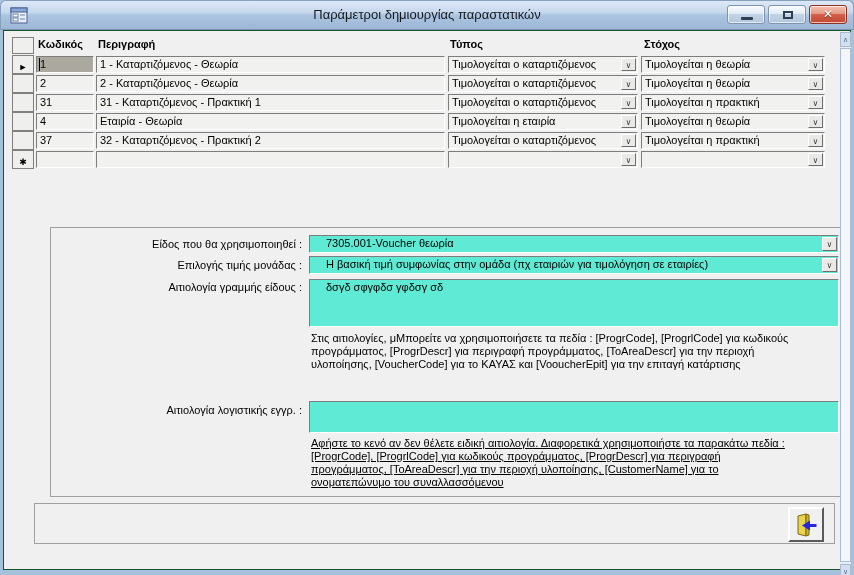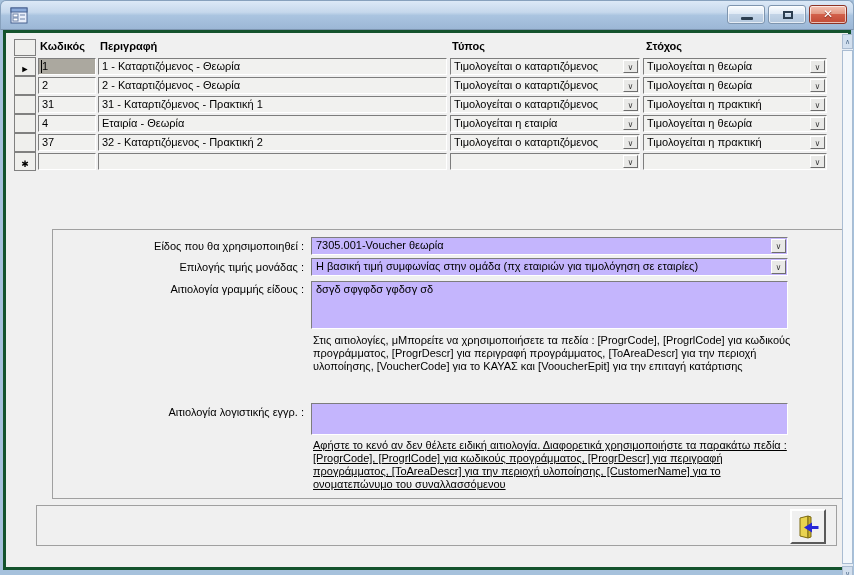--- a/index.html
+++ b/index.html
@@ -20,21 +20,21 @@
   .btn-restore{left:767px;width:38px;}
   .btn-close{left:808px;width:38px;border-color:#8d3325;
     background:linear-gradient(#f4c3b4 0%,#e39a85 45%,#d2604a 50%,#c14a35 100%);}
   .glyph-min{position:absolute;left:13px;top:11px;width:12px;height:3px;background:#2c3e50;border-radius:1px;}
   .glyph-restore{position:absolute;left:14px;top:5px;width:10px;height:8px;border:2px solid #2c3e50;background:transparent;}
   .glyph-close{position:absolute;left:0;top:1px;width:100%;text-align:center;
     color:#fff;font-size:12px;font-weight:bold;text-shadow:0 1px 1px #7a2418;}
 
   
   .client{position:absolute;left:3px;top:30px;width:848px;height:540px;
-    background:#f0f0f0;border:3px solid #14532d;}
+    background:#f0f0f0;border:1px solid #14532d;}
 
   
   .gh{position:absolute;height:16px;font-size:11px;font-weight:bold;color:#000;white-space:nowrap;}
   .cellbox{position:absolute;height:17px;background:#f1f1ef;border:1px solid;
     border-color:#7d7d7d #ffffff #ffffff #7d7d7d;font-size:11px;color:#000;
     padding:1px 3px 0 3px;white-space:nowrap;overflow:hidden;}
   .selbox{position:absolute;left:8px;width:22px;height:19px;background:#efefed;
     border:1px solid #808080;text-align:center;}
   .marker{font-size:9px;line-height:17px;color:#000;}
   .c-code{left:32px;width:58px;}
@@ -43,23 +43,23 @@
   .c-target{left:637px;width:184px;padding-right:18px;}
   .sel-val{background:#aba89f;}
   .caret{position:absolute;left:2px;top:1px;width:1px;height:13px;background:#000;}
   .combo-btn{position:absolute;right:1px;top:1px;bottom:1px;width:15px;background:#e9e9e7;
     border:1px solid;border-color:#ffffff #6d6d6d #6d6d6d #ffffff;
     text-align:center;font-size:8px;line-height:13px;color:#3d3d3d;}
 
   
   .panel{position:absolute;border:1px solid #a0a0a0;background:#f0f0f0;}
   .flabel{position:absolute;font-size:11px;color:#000;text-align:right;white-space:nowrap;}
-  .field{position:absolute;left:258px;width:477px;background:#c4b5fd;border:1px solid;
+  .field{position:absolute;left:258px;width:530px;background:#5eead4;border:1px solid;
     border-color:#7d7d7d #ffffff #ffffff #7d7d7d;font-size:11px;color:#000;
-    padding:1px 3px 0 4px;overflow:hidden;}
+    padding:1px 3px 0 16px;overflow:hidden;}
   .field.combo{height:18px;white-space:nowrap;padding-right:18px;}
   .helptext{position:absolute;left:260px;width:482px;font-size:11px;line-height:13px;color:#000;}
 
   
   .exit-btn{position:absolute;left:753px;top:3px;width:36px;height:35px;background:#f0f0f0;
     border:2px solid;border-color:#ffffff #5a5a5a #5a5a5a #ffffff;text-align:center;padding-top:4px;}
 
   
   .vscroll{position:absolute;left:836px;top:1px;width:11px;height:547px;background:#e6edf5;}
   .scr-btn{position:absolute;left:0;width:11px;height:15px;background:#d2dfee;border:1px solid #aabbd0;
@@ -76,20 +76,21 @@
     <span class="app-icon">
       <svg width="18" height="17" viewBox="0 0 18 17">
         <rect x="1" y="1" width="16" height="15" fill="#e8eefa" stroke="#46618f"></rect>
         <rect x="1" y="1" width="16" height="4" fill="#8aa9d8" stroke="#46618f"></rect>
         <rect x="3" y="7" width="5" height="3" fill="#fff" stroke="#6d82a8"></rect>
         <rect x="3" y="11" width="5" height="3" fill="#fff" stroke="#6d82a8"></rect>
         <line x1="10" y1="8" x2="15" y2="8" stroke="#6d82a8"></line>
         <line x1="10" y1="12" x2="15" y2="12" stroke="#6d82a8"></line>
       </svg>
     </span>
+    <span class="title-text">Παράμετροι δημιουργίας παραστατικών</span>
     <div class="winbtn btn-min">
         <span class="glyph-min"></span>
       </div>
     <div class="winbtn btn-restore">
         <span class="glyph-restore"></span>
       </div>
     <div class="winbtn btn-close">
         <span class="glyph-close">✕</span>
       </div>
   </div>

